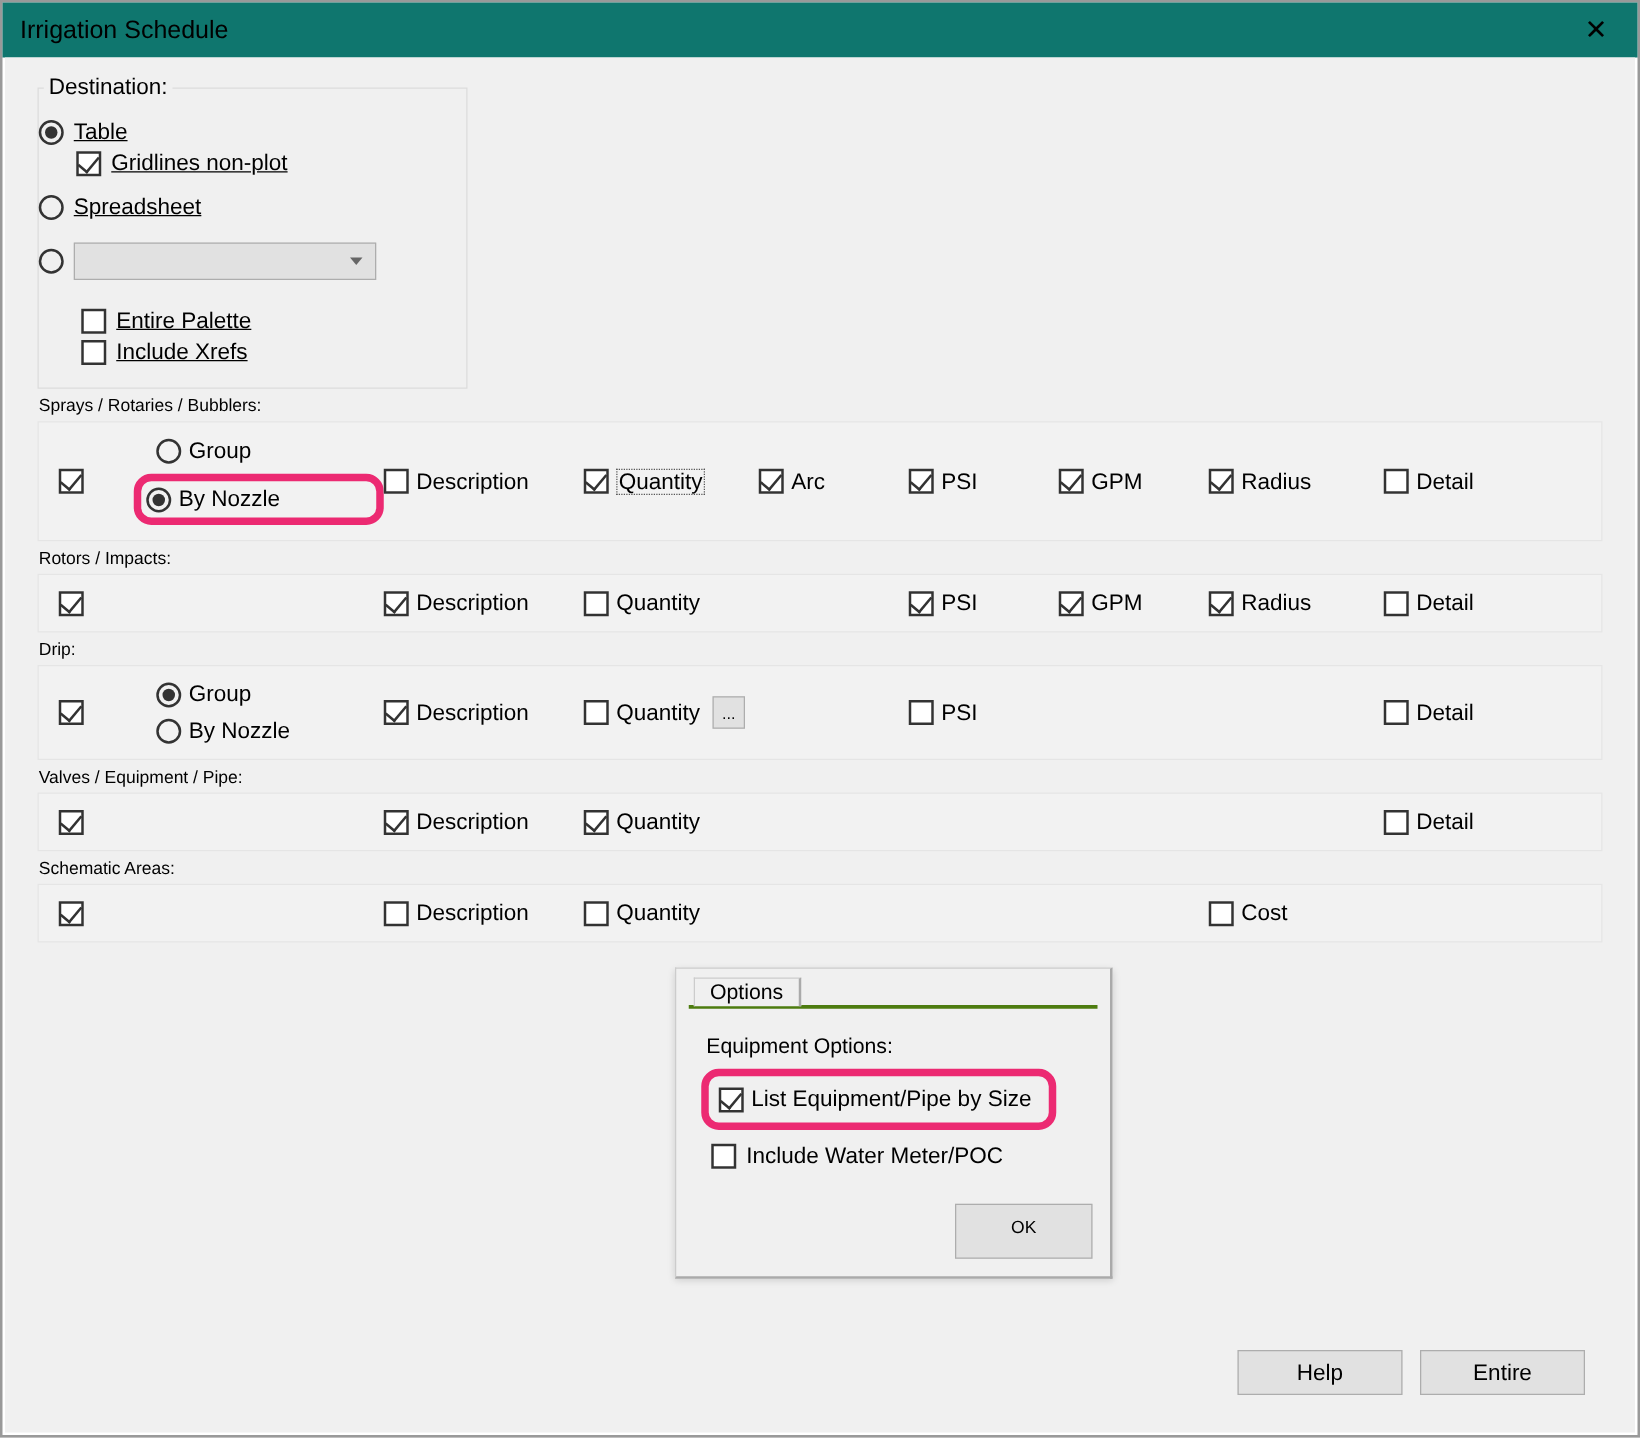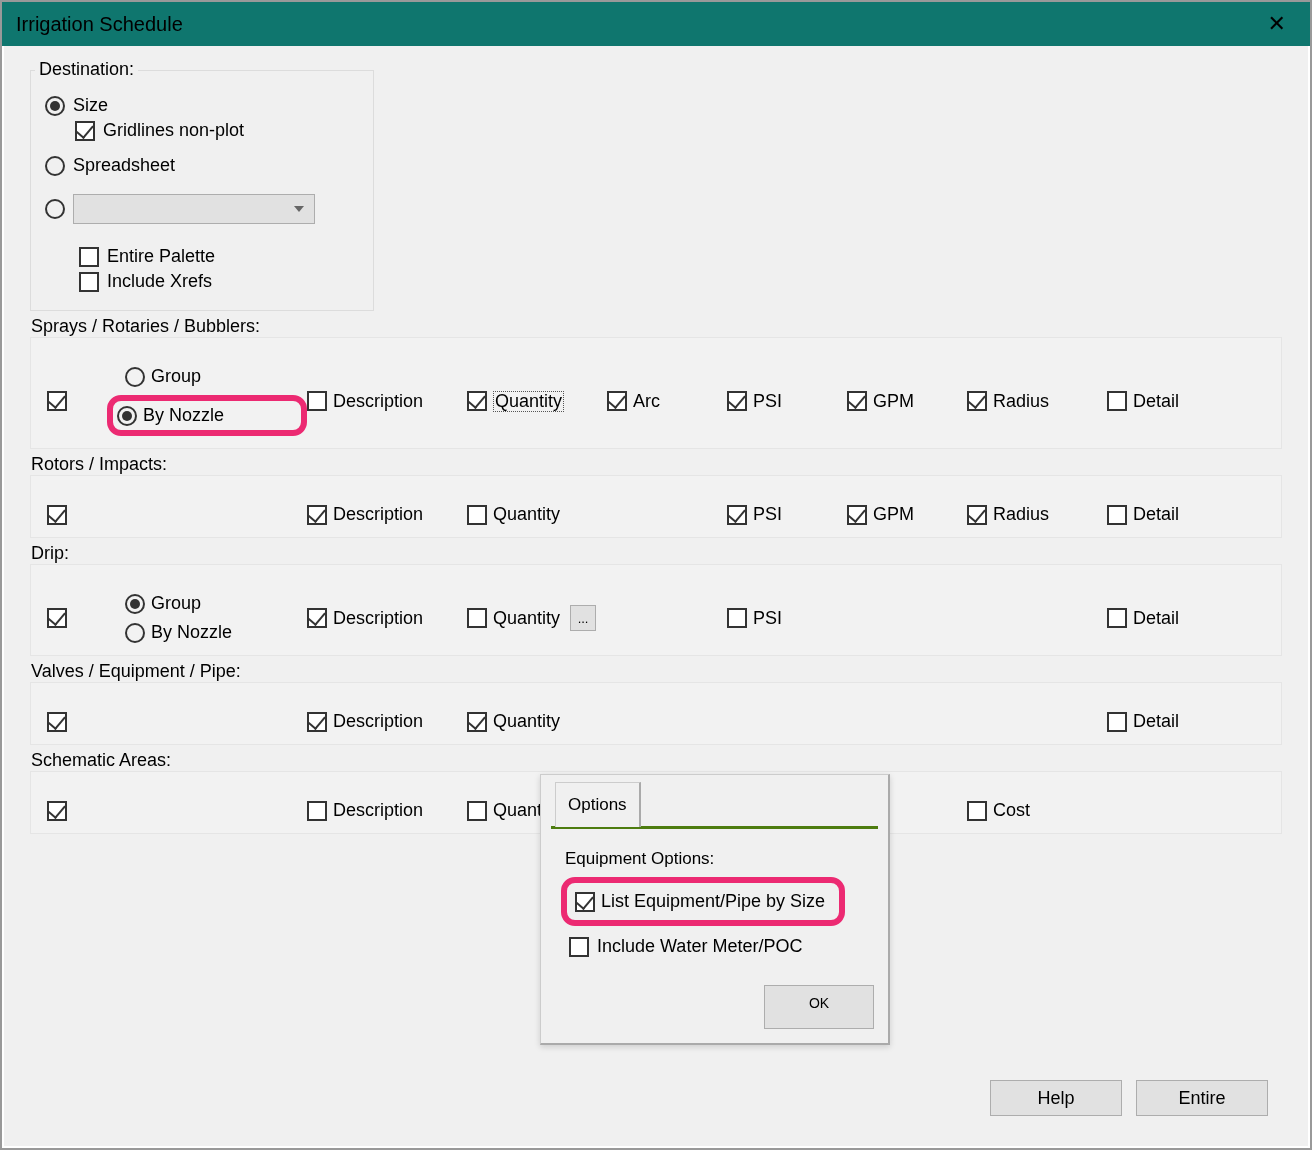--- a/index.html
+++ b/index.html
@@ -2,46 +2,46 @@
 <html><head>
 <meta charset="utf-8">
 <style>
   * { box-sizing: border-box; font-family: "Segoe UI", Tahoma, sans-serif; }
   body { margin:0; background:#888; }
   .window { width:1312px; height:1150px; background:#fff; border:2px solid #999; position:relative; }
   .titlebar { height:44px; display:flex; align-items:center; justify-content:space-between; padding:0 14px; background:#0f766e; }
   .titlebar .title { font-size:20px; }
   .close-x { font-size:22px; font-weight:300; cursor:pointer; padding:4px 10px; }
   .client { position:absolute; left:2px; right:2px; top:44px; bottom:2px; background:#f0f0f0; padding:24px 26px 20px 26px; }
-  .groupbox { border:1px solid #dcdcdc; position:relative; margin-bottom:18px; padding:20px 18px 14px 14px; background:#f0f0f0; }
+  .groupbox { border:1px solid #dcdcdc; position:relative; margin-bottom:18px; padding:20px 18px 14px 0; background:#f0f0f0;text-decoration:underline; }
   .groupbox .legend { position:absolute; top:-12px; left:4px; background:#f0f0f0; padding:0 4px; font-size:18px; }
   .dest { width:344px; }
   .row { display:flex; align-items:center; gap:8px; margin:4px 0; }
   .radio { width:20px; height:20px; border:2px solid #333; border-radius:50%; display:flex; align-items:center; justify-content:center; cursor:pointer; flex-shrink:0; }
   .radio.on::after { content:""; width:10px; height:10px; background:#333; border-radius:50%; }
   .chk { width:20px; height:20px; border:2px solid #333; display:flex; align-items:center; justify-content:center; cursor:pointer; flex-shrink:0; background:#fff; }
   .chk.on::after { content:""; width:14px; height:8px; border-left:2px solid #333; border-bottom:2px solid #333; transform:rotate(-50deg) translate(1px,-1px); }
   .lbl { font-size:18px; white-space:nowrap; }
   .dropdown { width:242px; height:30px; background:#e1e1e1; border:1px solid #adadad; display:flex; align-items:center; justify-content:flex-end; padding-right:10px; cursor:default; }
   .dropdown .caret { width:0; height:0; border-left:5px solid transparent; border-right:5px solid transparent; border-top:6px solid #666; }
   .indent1 { margin-left:30px; }
   .indent2 { margin-left:34px; }
   .section { border:1px solid #e5e5e5; background:#f2f2f2; margin-bottom:10px; padding:12px 16px 12px 16px; position:relative; }
-  .section-title { position:absolute; top:-22px; left:0; font-size:18px; }
+  .section-title { position:absolute; top:-22px; left:0; font-size:14px; }
   .section-wrap { margin-top:26px; }
-  .grid { display:grid; grid-template-columns:60px 200px 160px 140px 120px 120px 120px 140px 100px; align-items:center; column-gap:0; row-gap:4px;margin-top:16px; }
+  .grid { display:grid; grid-template-columns:60px 200px 160px 140px 120px 120px 120px 140px 100px; align-items:center; column-gap:0; row-gap:4px; }
   .pair { display:flex; align-items:center; gap:6px;text-align:right; }
   .stackcol { display:flex; flex-direction:column; gap:8px; }
   .dotbtn { width:26px; height:26px; border:1px solid #adadad; background:#e1e1e1; display:flex; align-items:center; justify-content:center; cursor:default; font-size:13px; margin-left:4px; }
   .dotted { outline:1px dotted #555; outline-offset:-1px; padding:0 2px; }
   .highlight { border:6px solid #ec2a72; border-radius:14px; padding:4px 10px 4px 4px; display:inline-flex; align-items:center; gap:6px; }
   .highlight-wide { border:6px solid #ec2a72; border-radius:14px; padding:8px 14px 8px 8px; display:inline-flex; align-items:center; gap:6px; }
   .popup { position:absolute; left:536px; top:728px; width:350px; background:#f0f0f0; border:1px solid #ccc; border-bottom:2px solid #aaa; border-right:2px solid #aaa; box-shadow:0 2px 6px rgba(0,0,0,.15); }
   .popup .tabbar { padding:6px 10px 0 14px; }
-  .popup .tab { display:inline-block; background:#f0f0f0; border:1px solid #ccc; border-bottom:none; border-right:2px solid #aaa; padding:12px 12px; font-size:17px; position:relative; top:1px; }
+  .popup .tab { display:inline-block; background:#f0f0f0; border:1px solid #ccc; border-bottom:none; border-right:2px solid #aaa; padding:1px 12px; font-size:17px; position:relative; top:1px; }
   .popup .tabbody { border-top:3px solid #4d7c0f; margin:0 10px; padding:12px 10px 8px 10px; }
   .popup .grouplbl { font-size:17px; margin:8px 0 8px 4px; }
   .popup .btnbar { text-align:right; padding:10px 14px 14px 0; }
   .btn { display:inline-block; min-width:110px; height:44px; line-height:34px; text-align:center; background:#e1e1e1; border:1px solid #adadad; font-size:14px; cursor:default; }
   .bottom-btns { position:absolute; right:40px; bottom:30px; display:flex; gap:14px; }
   .bigbtn { width:132px; height:36px; line-height:34px; text-align:center; background:#e1e1e1; border:1px solid #adadad; font-size:18px; }
 </style>
 </head>
 <body>
 
@@ -51,21 +51,21 @@
     <span class="close-x">✕</span>
   </div>
 
   <div class="client">
 
     <div class="groupbox dest">
       <div class="legend">Destination:</div>
 
       <div class="row">
         <span class="radio on"></span>
-        <span class="lbl">Size</span>
+        <span class="lbl">Table</span>
       </div>
       <div class="row indent1">
         <span class="chk on"></span>
         <span class="lbl">Gridlines non-plot</span>
       </div>
       <div class="row" style="margin-top:14px;">
         <span class="radio"></span>
         <span class="lbl">Spreadsheet</span>
       </div>
       <div class="row" style="margin-top:18px;">

